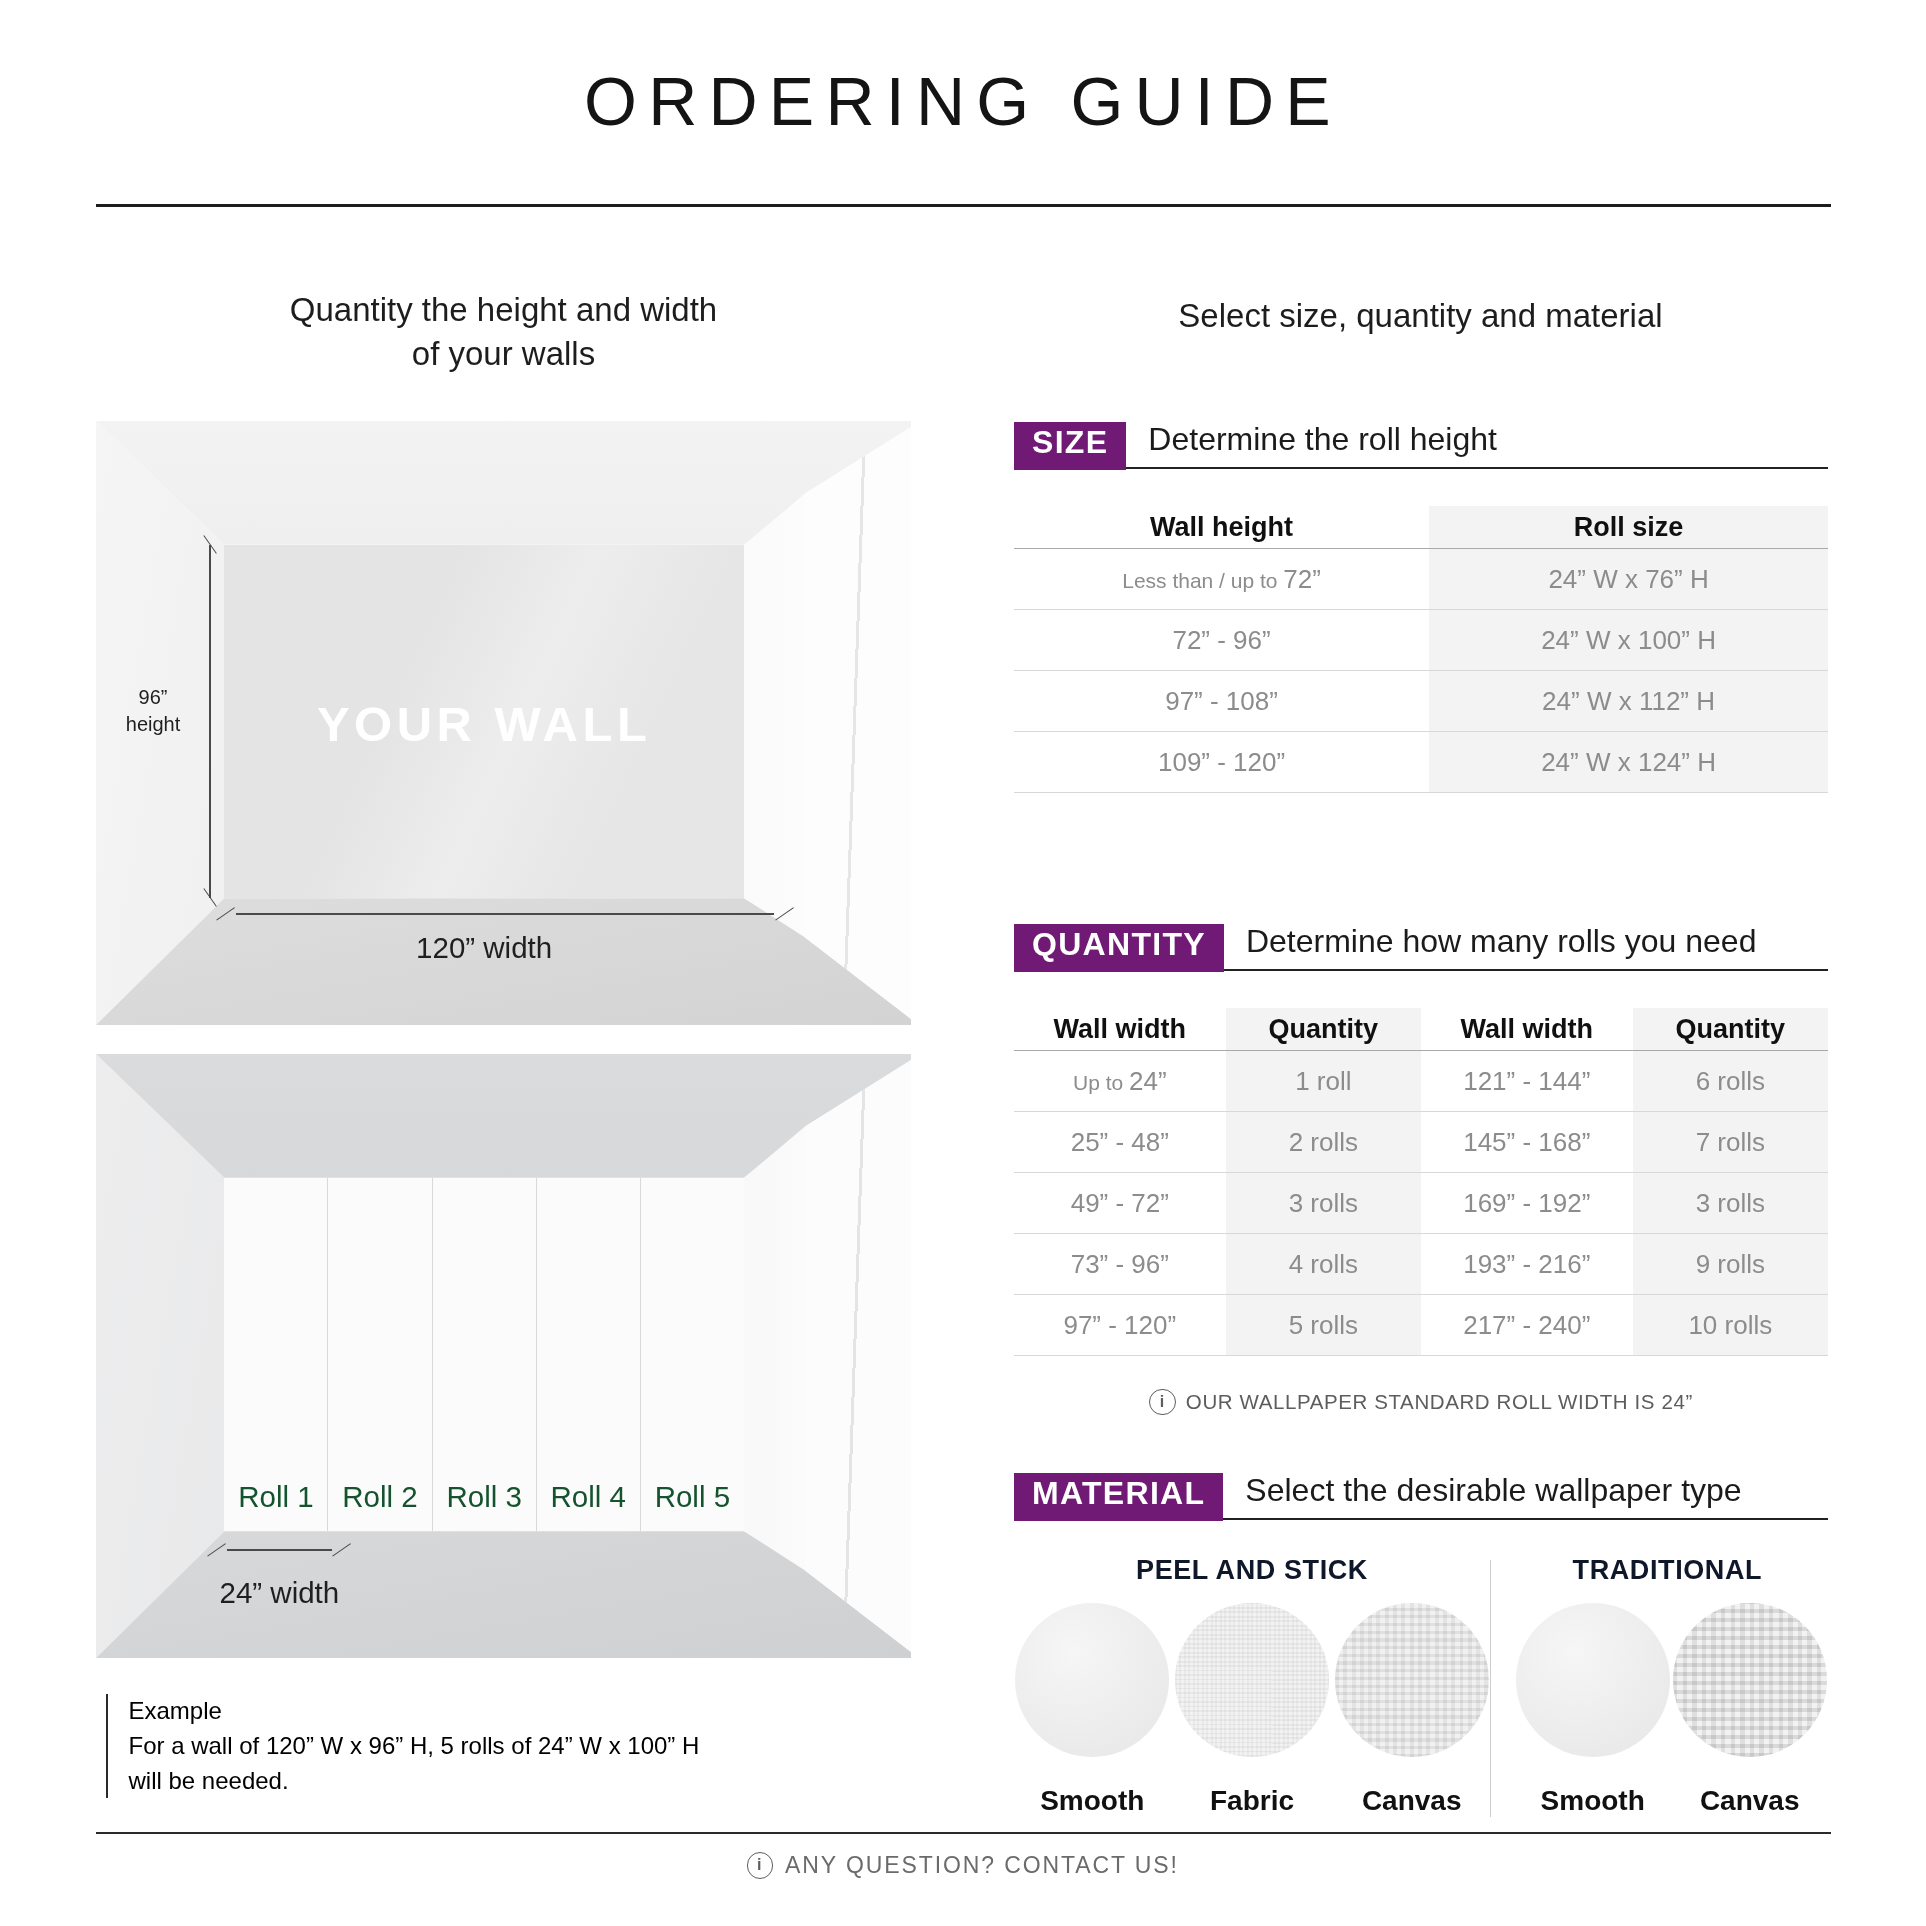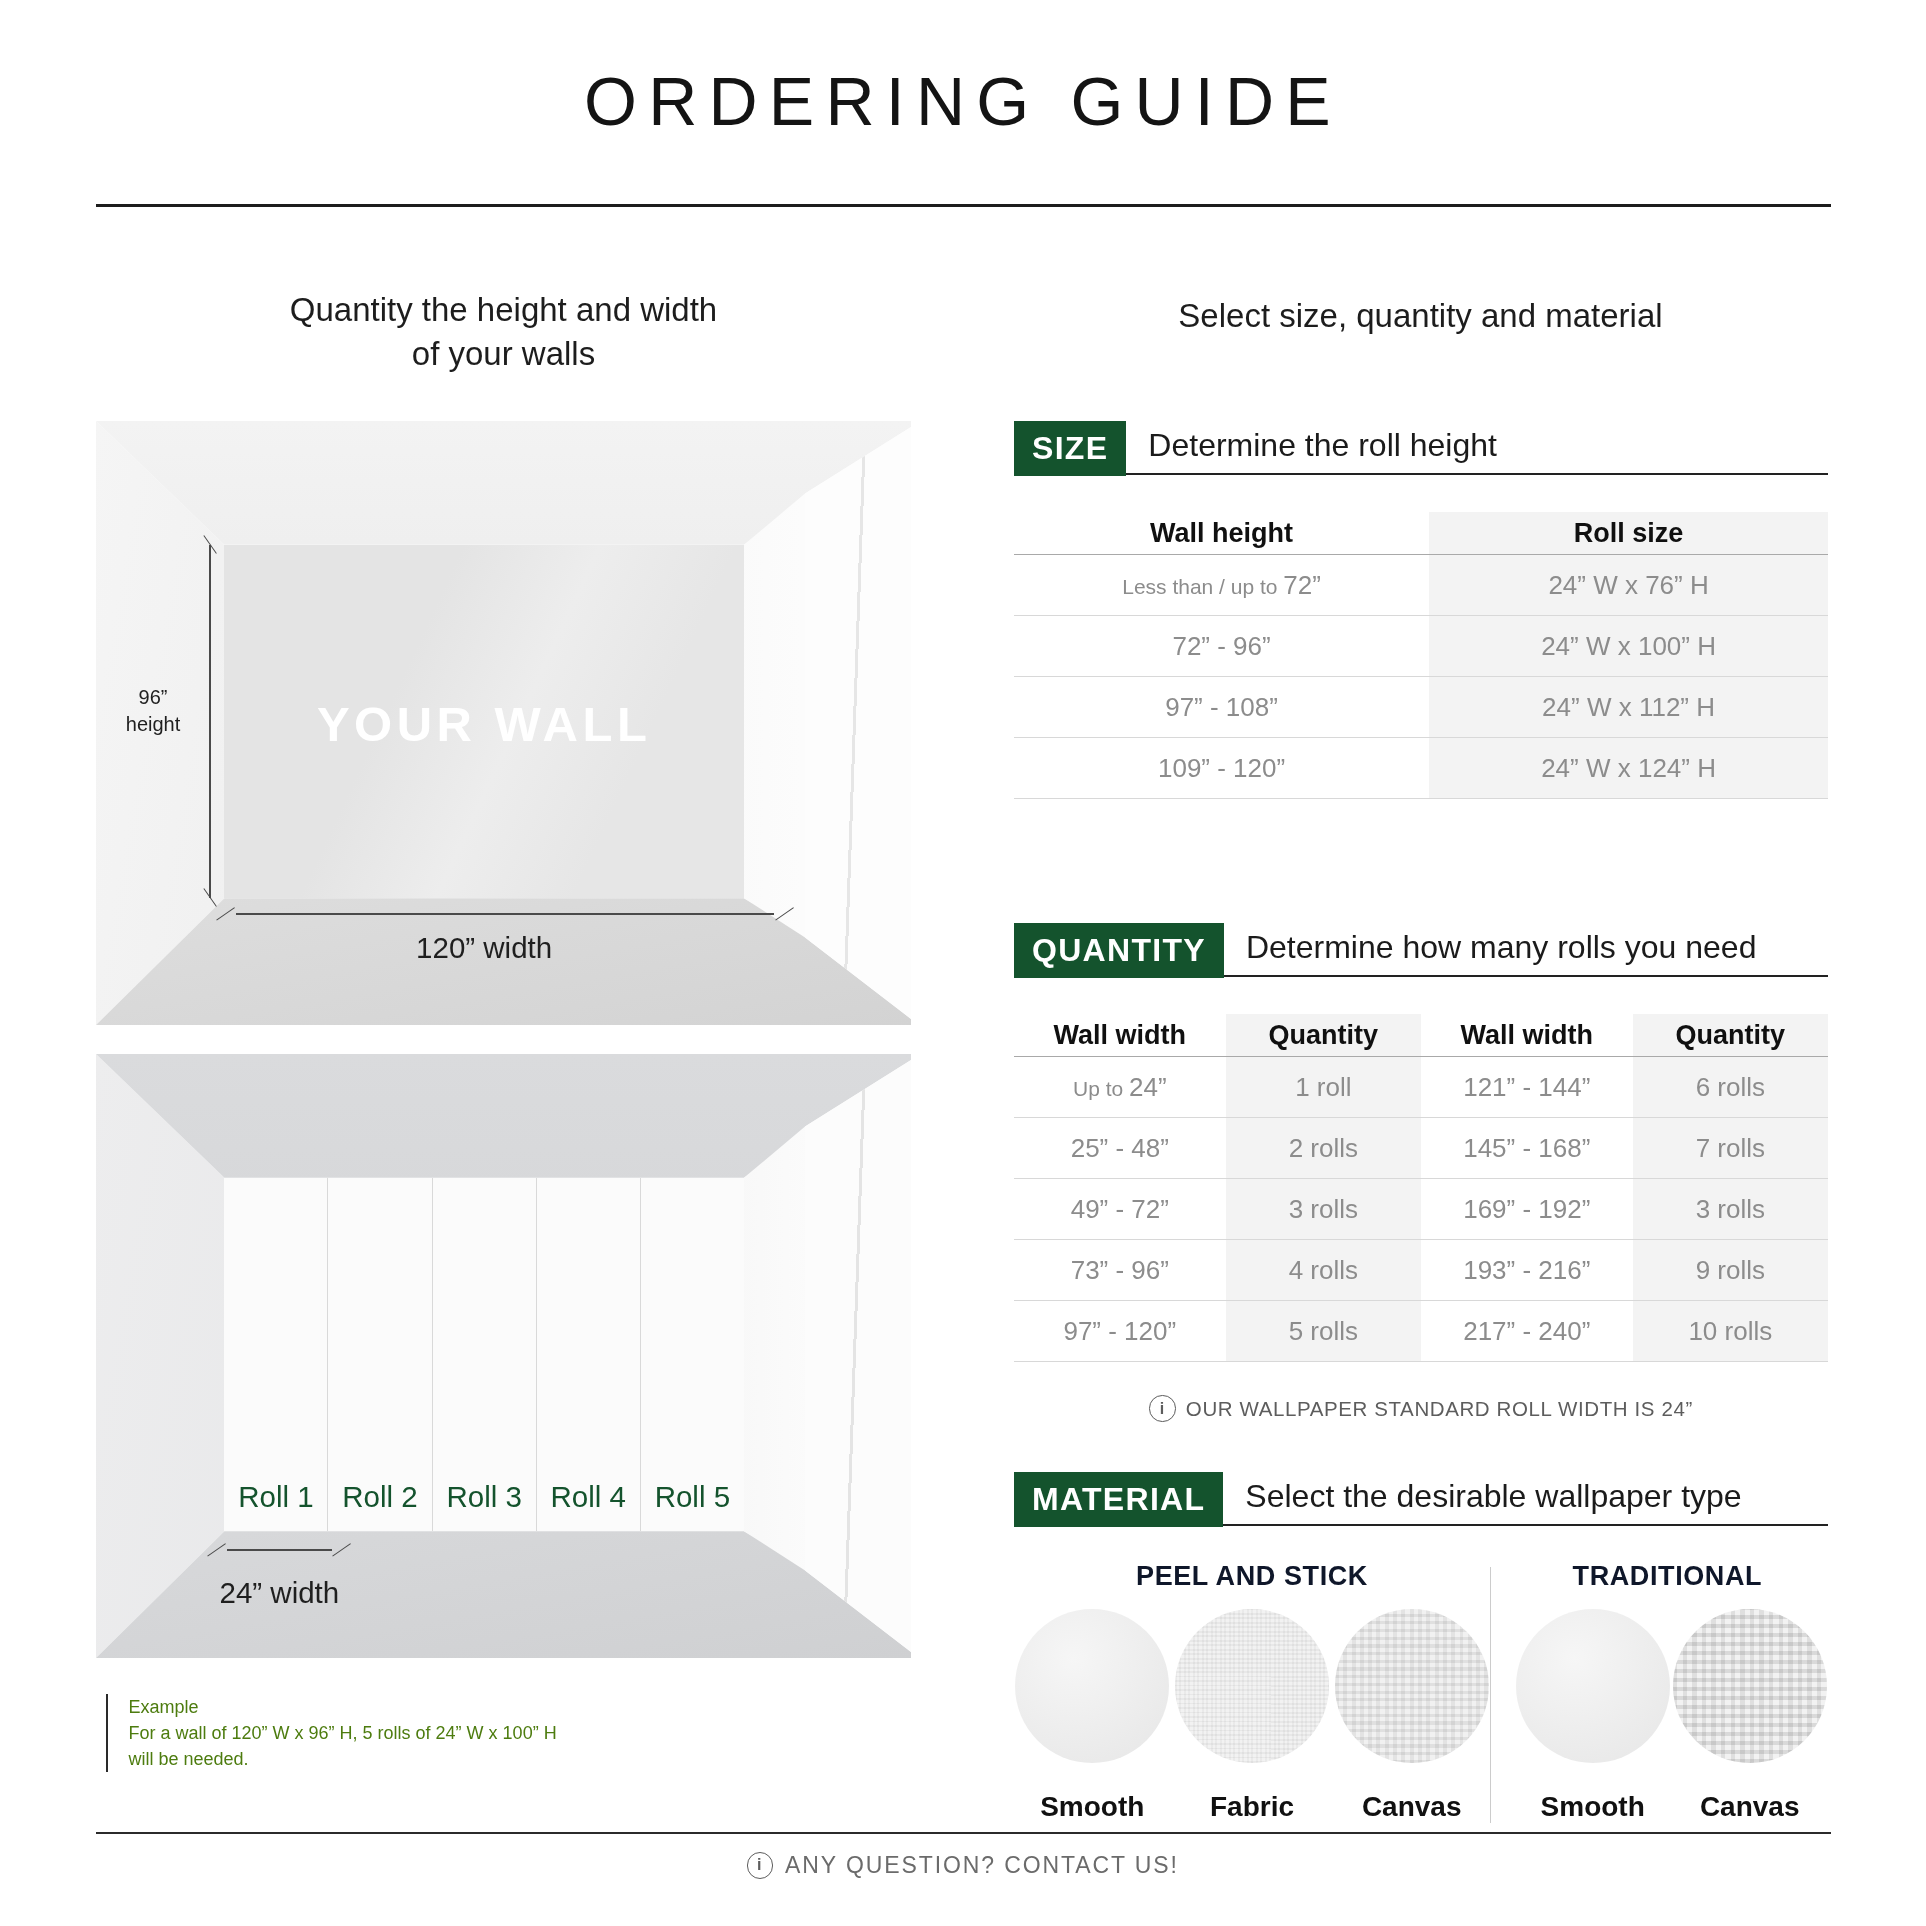--- a/index.html
+++ b/index.html
@@ -65,30 +65,30 @@
   .tick.t-right{right:-11px;top:-10.3px;height:22px;width:1.3px;transform:rotate(55deg);}
   .height-label{position:absolute;left:1%;top:43.5%;width:12%;text-align:center;
       font-size:20px;line-height:1.35;color:#1f1f1f;}
   .width-label-1{position:absolute;left:15.75%;top:84.5%;width:63.75%;text-align:center;
       font-size:29.5px;color:#1f1f1f;}
   .width-label-2{position:absolute;left:8.5%;top:86.5%;width:28%;text-align:center;
       font-size:29.5px;color:#1f1f1f;}
 
   
   .example{position:absolute;left:106px;top:1694px;width:796px;border-left:2.6px solid #2a2a2a;
-      padding-left:20.5px;font-size:18px;line-height:1.45;color:#4d7c0f;}
+      padding-left:20.5px;font-size:24px;line-height:1.45;color:#000000;}
 
   
   .section{position:absolute;left:1014px;width:814px;}
   .section-size{top:421px;}
   .section-quantity{top:923px;}
   .section-material{top:1472px;}
   .section-header{display:flex;align-items:flex-end;border-bottom:2.6px solid #222222;}
-  .badge{background:#14532d;color:#ffffff;font-size:32px;font-weight:600;letter-spacing:1.3px;
-      padding:9px 18px 9px 18px;margin-bottom:-2.6px;}
+  .badge{background:#701a75;color:#ffffff;font-size:32px;font-weight:600;letter-spacing:1.3px;
+      padding:2px 18px 9px 18px;margin-bottom:-2.6px;}
   .section-subtitle{font-size:32px;color:#1b1b1b;padding:0 0 9px 22px;}
 
   
   .gtable{margin-top:37px;width:100%;border-collapse:collapse;table-layout:fixed;}
   .gtable th{font-size:27px;font-weight:700;color:#101010;height:40px;text-align:center;
       border-bottom:1.3px solid #a9a9a9;font-family:"Liberation Sans",sans-serif;}
   .gtable td{font-size:26px;color:#8c8c8c;height:58px;text-align:center;
       border-bottom:1.3px solid #d8d8d8;}
   .shaded{background:#f3f3f3;}
   .cell-prefix{font-size:21px;color:#8c8c8c;}

